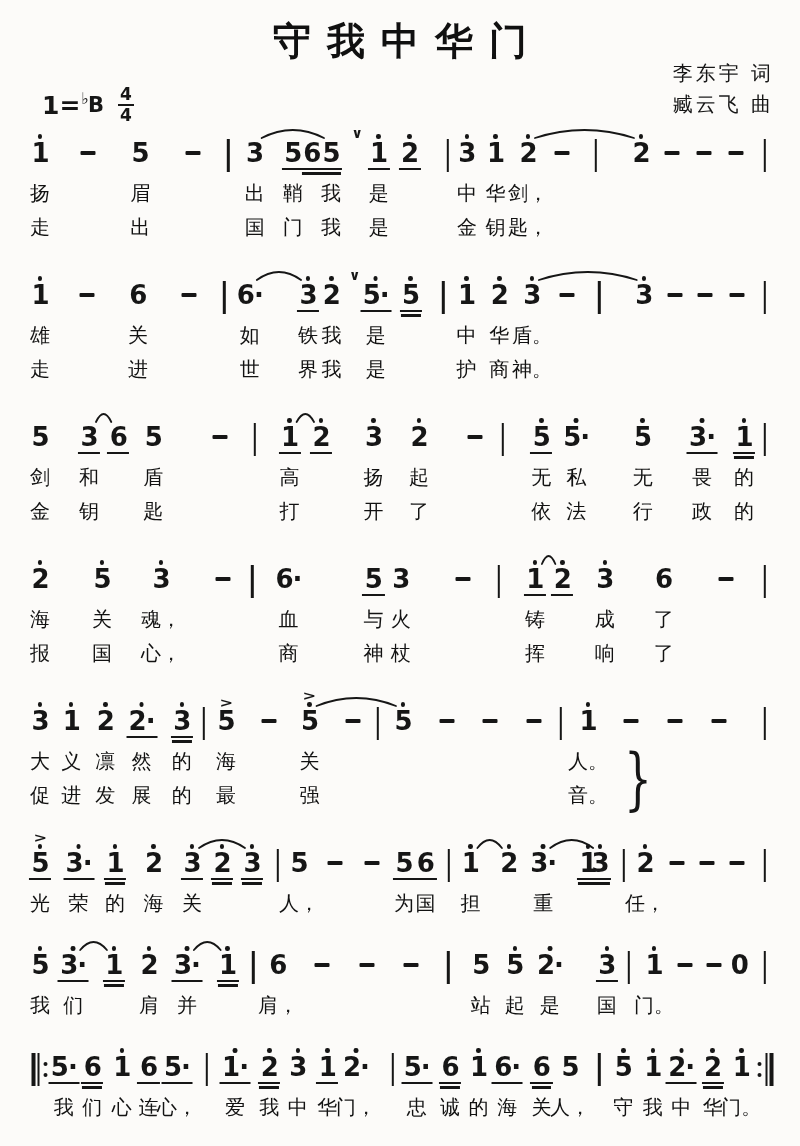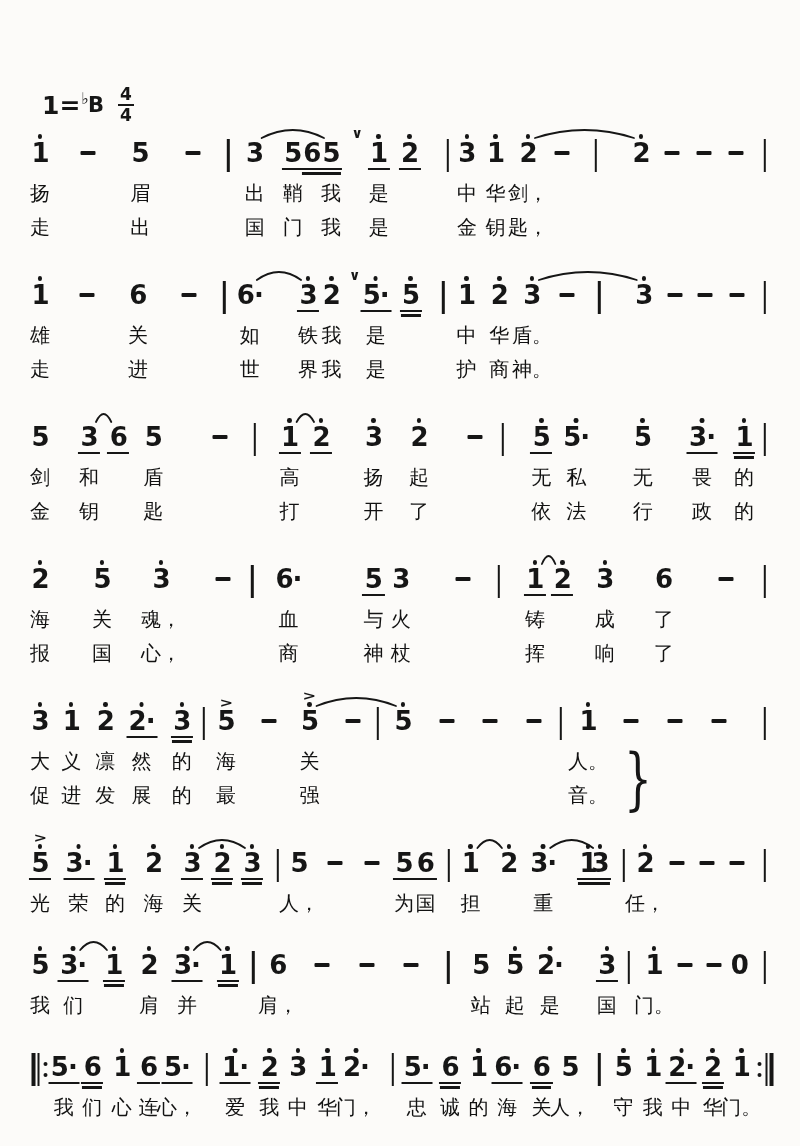--- a/index.html
+++ b/index.html
@@ -40,20 +40,25 @@
   .lyric-row{position:relative;height:34px;}
   .syl{position:absolute;top:3px;transform:translateX(-50%);font-size:20px;line-height:26px;
        white-space:nowrap;color:#121212;}
   .brace{position:absolute;font-family:"DejaVu Serif",serif;font-size:44px;line-height:44px;
          top:56px;transform:scaleY(1.55);transform-origin:top center;}
 </style>
 </head>
 <body>
 
 <div class="sheet">
+  <h1 class="title">守我中华门</h1>
+  <div class="credits">
+    <div>李东宇 词</div>
+    <div>臧云飞 曲</div>
+  </div>
   <div class="keysig">
     <span class="k1">1=</span>
       <sup class="kflat">♭</sup>
       <span class="kletter">B</span>
     <span class="meter">
       <span class="mt">4</span>
       <span class="mb">4</span>
     </span>
   </div>
   <div class="systems">

